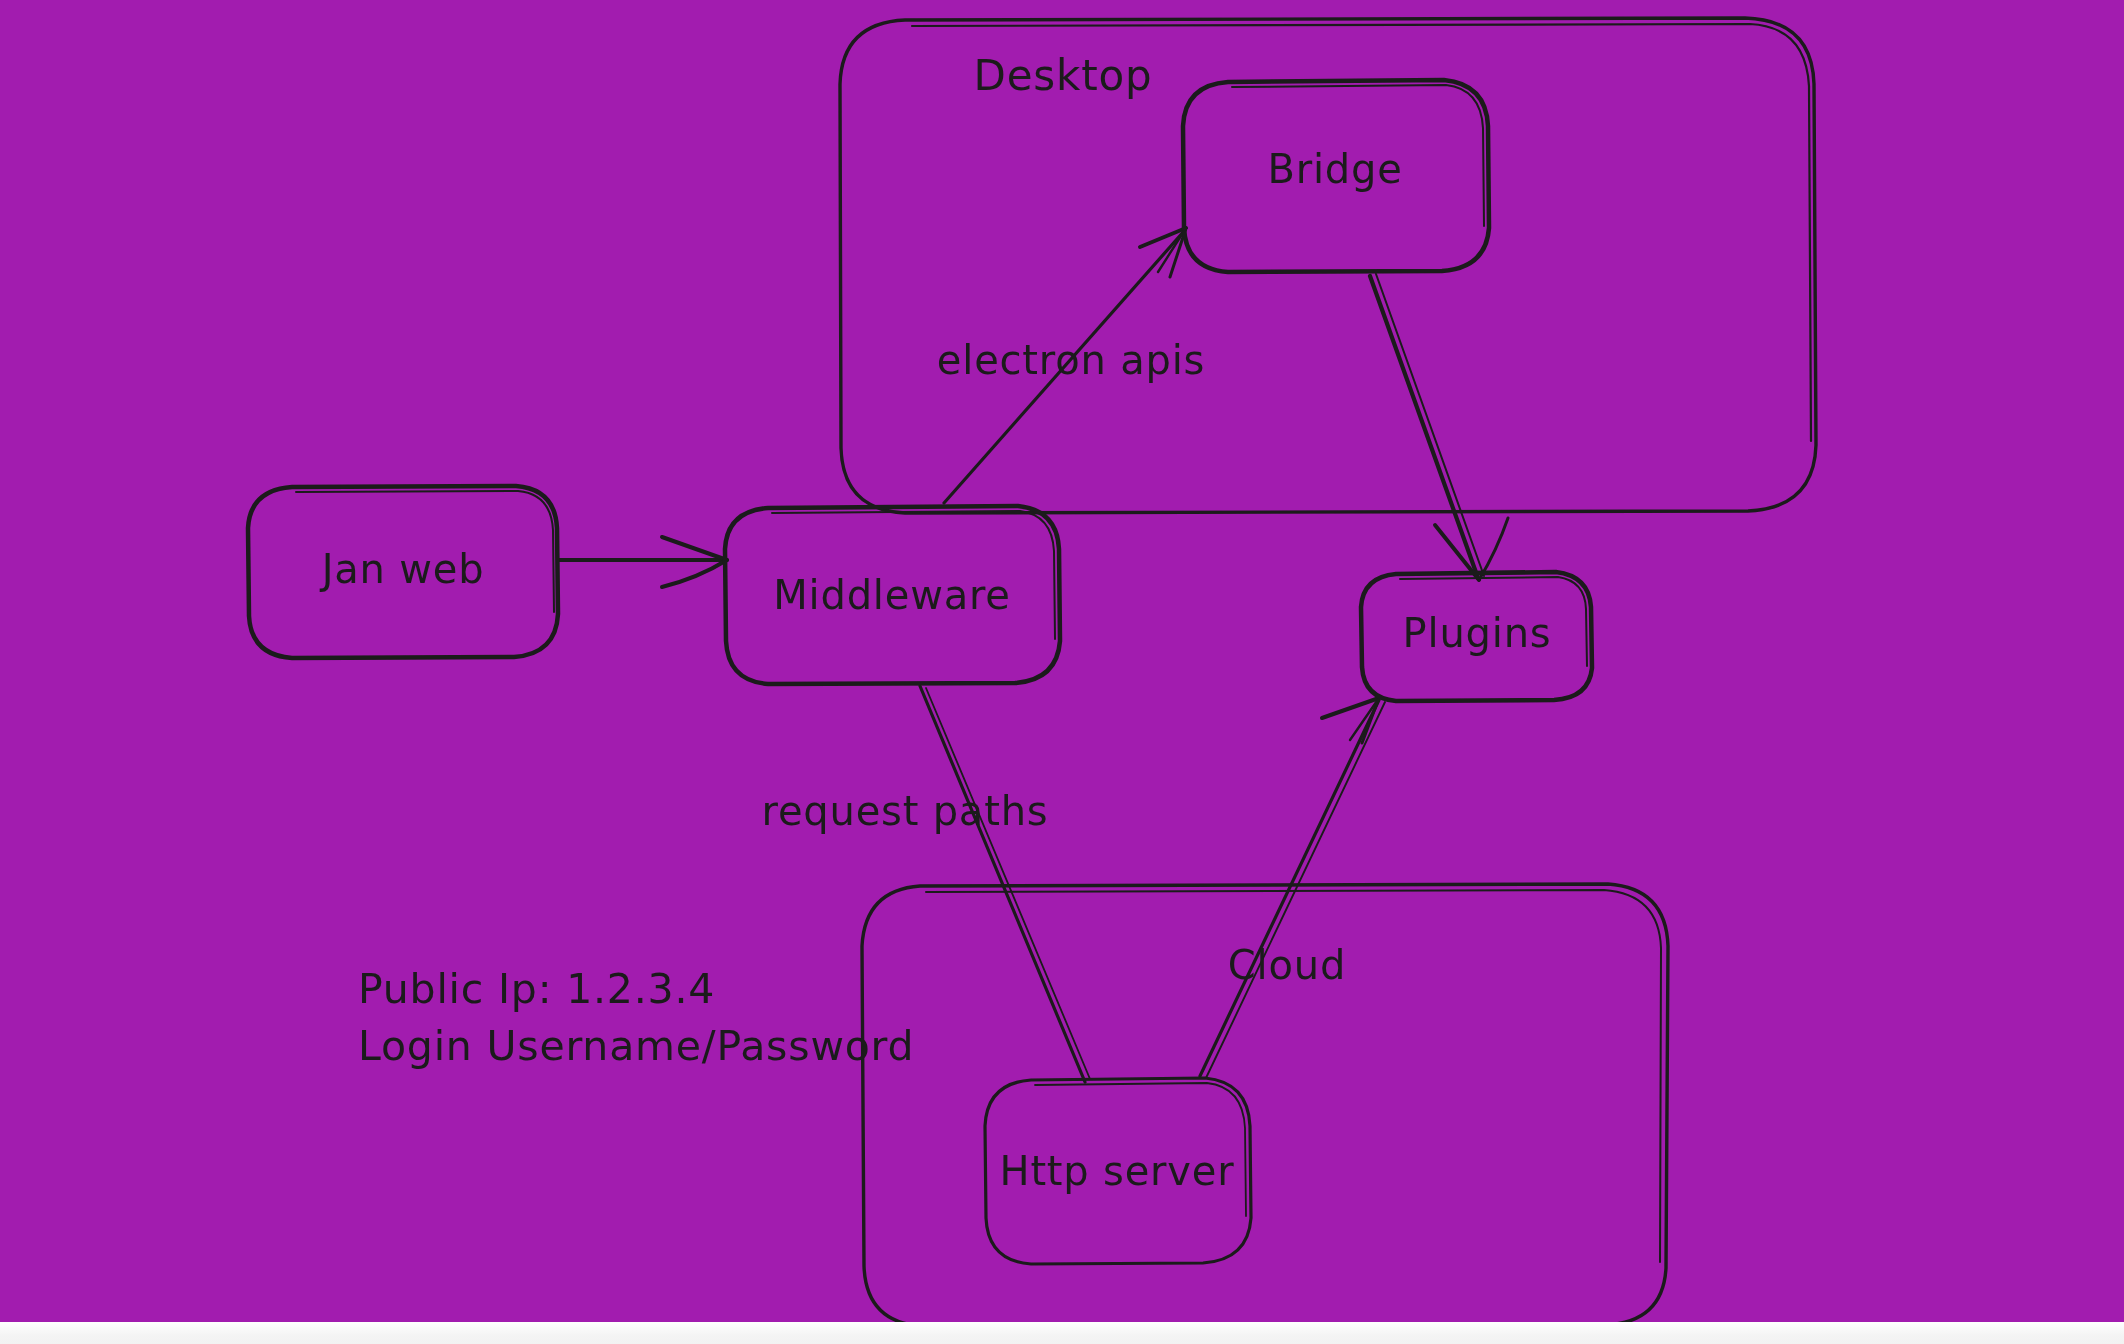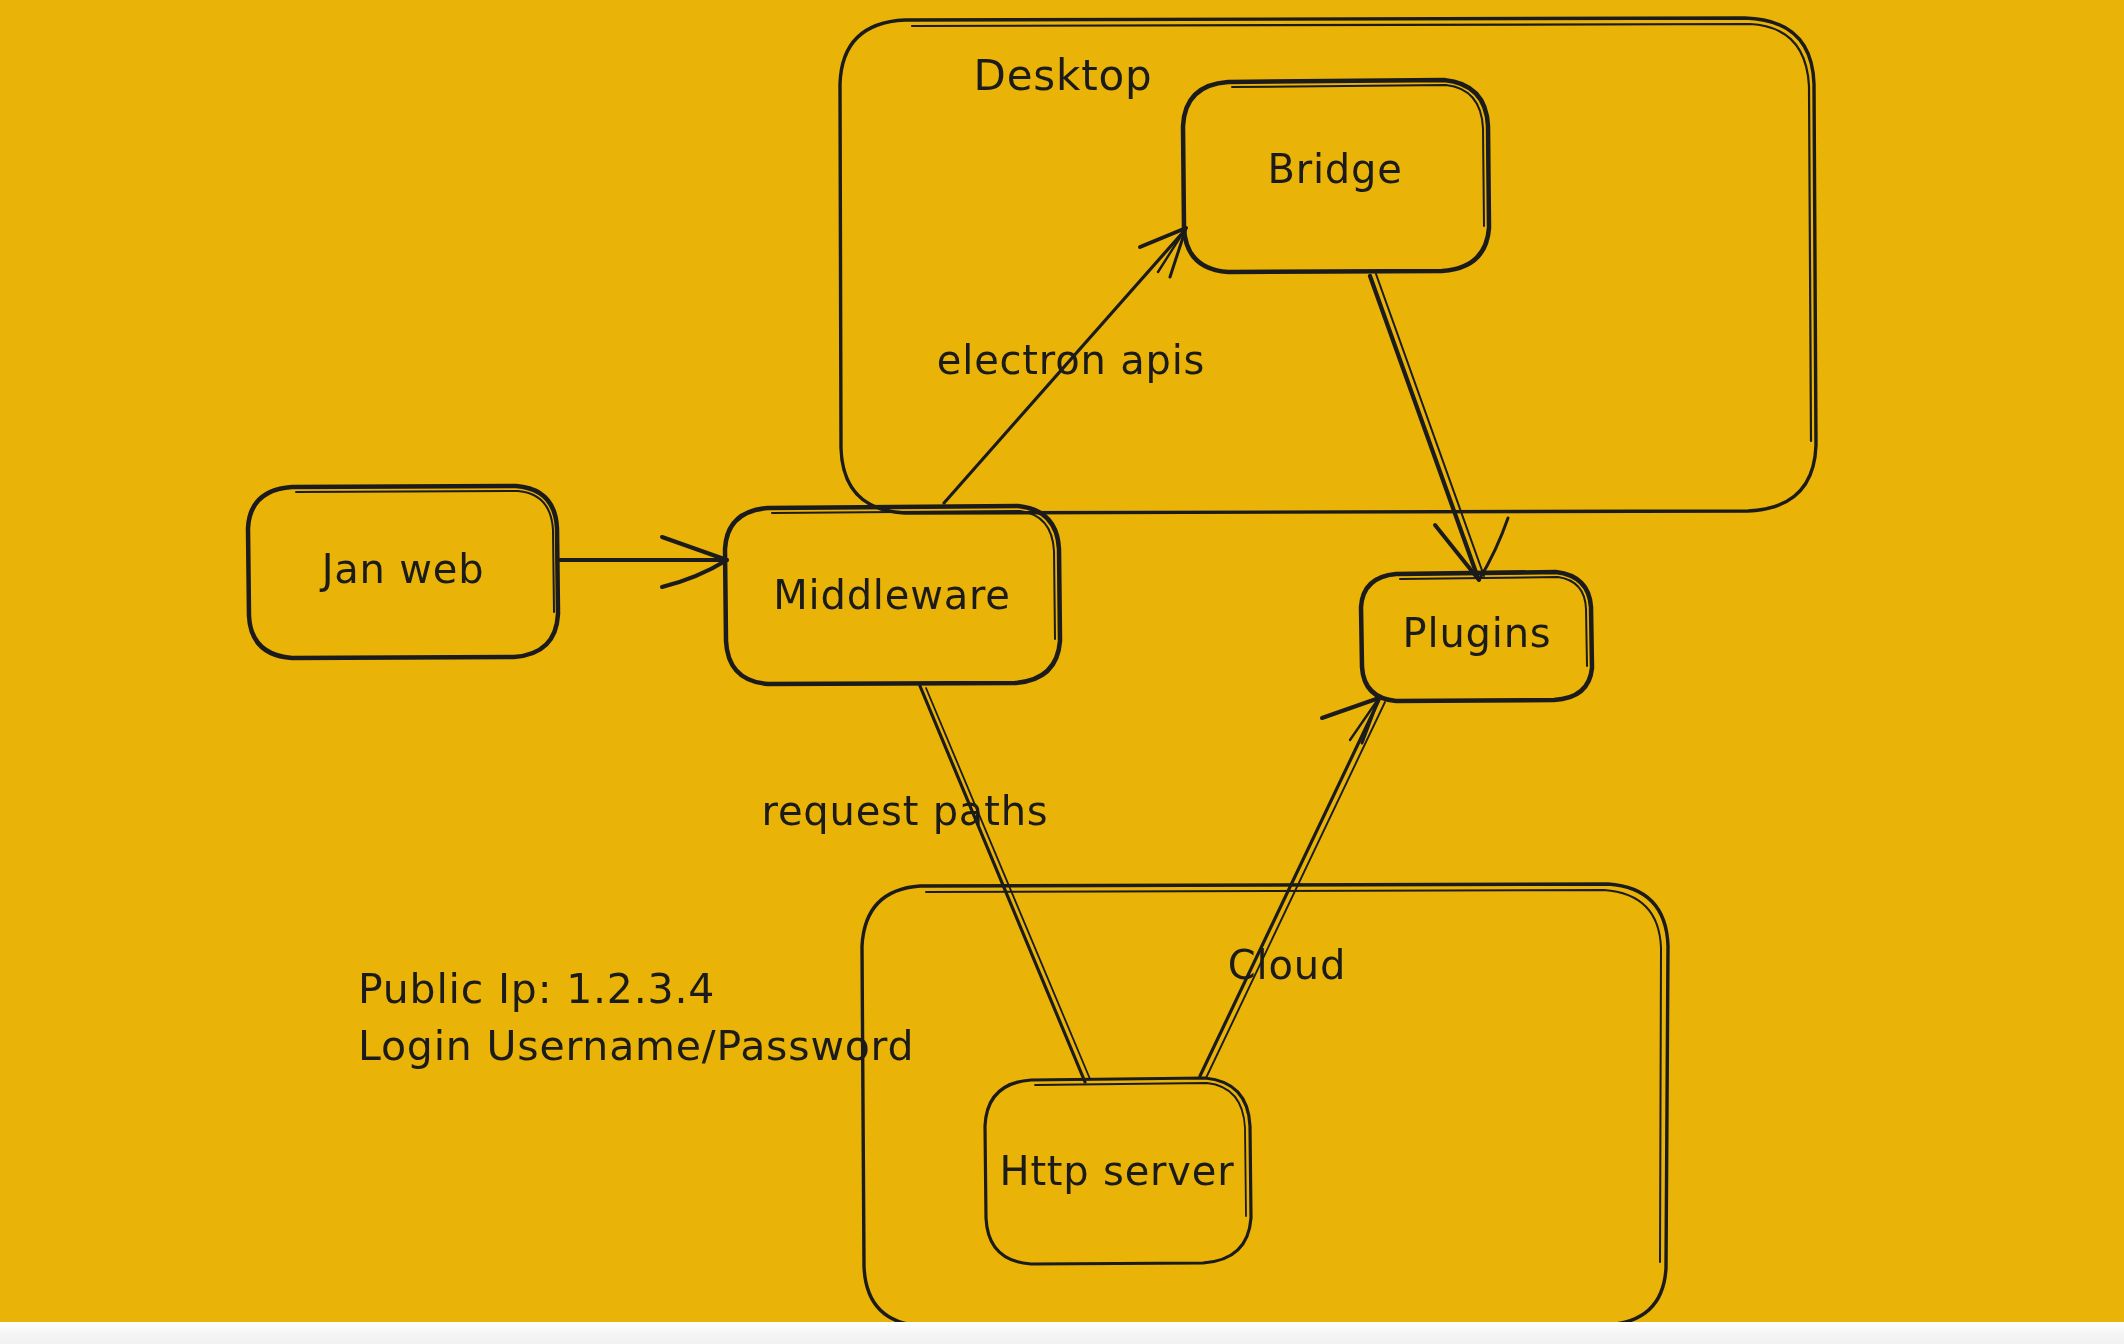--- a/index.html
+++ b/index.html
@@ -8,21 +8,21 @@
     padding: 0;
     background: #ffffff;
   }
   body {
     font-family: "DejaVu Sans", sans-serif;
   }
   #canvas-root {
     position: relative;
     width: 2124px;
     height: 1344px;
-    background: #eab308;
+    background: #a21caf;
     overflow: hidden;
   }
   #bottom-strip {
     position: absolute;
     left: 0;
     bottom: 0;
     width: 2124px;
     height: 22px;
     background: linear-gradient(to bottom, #ffffff 0%, #f4f4f4 60%, #f2f2f2 100%);
   }

